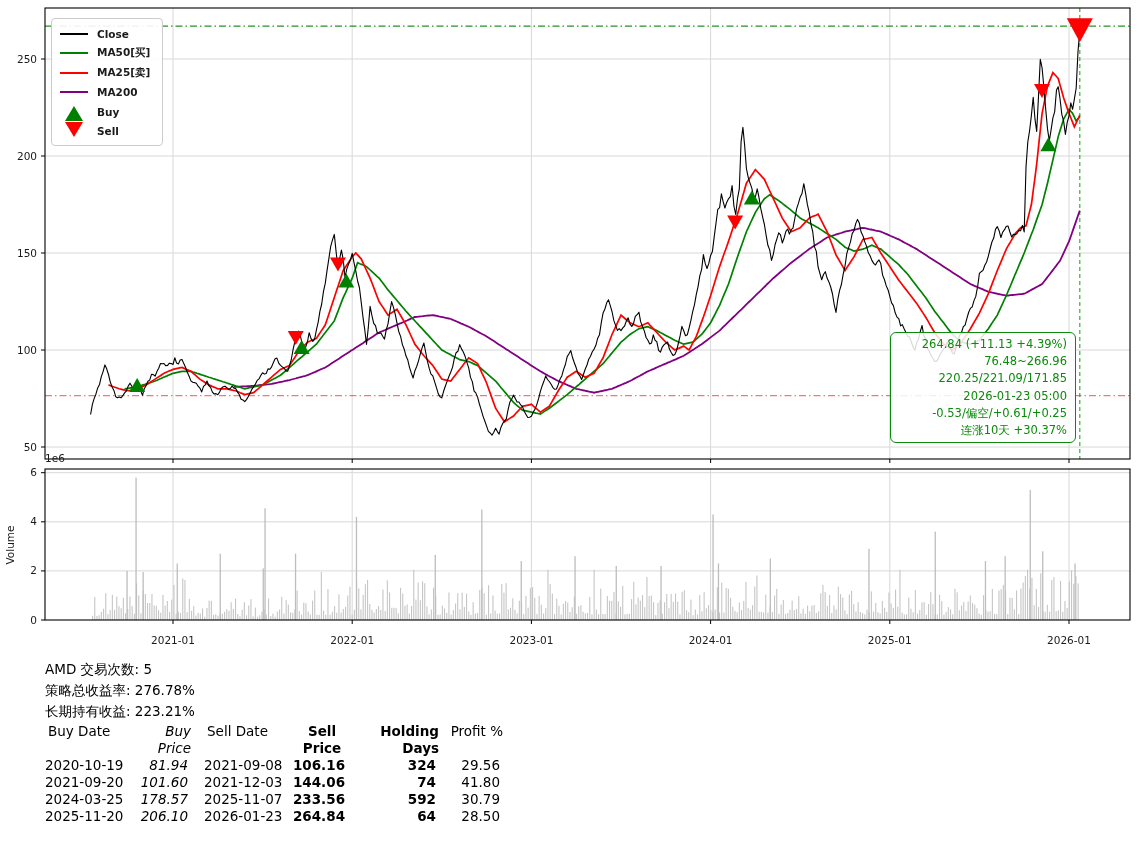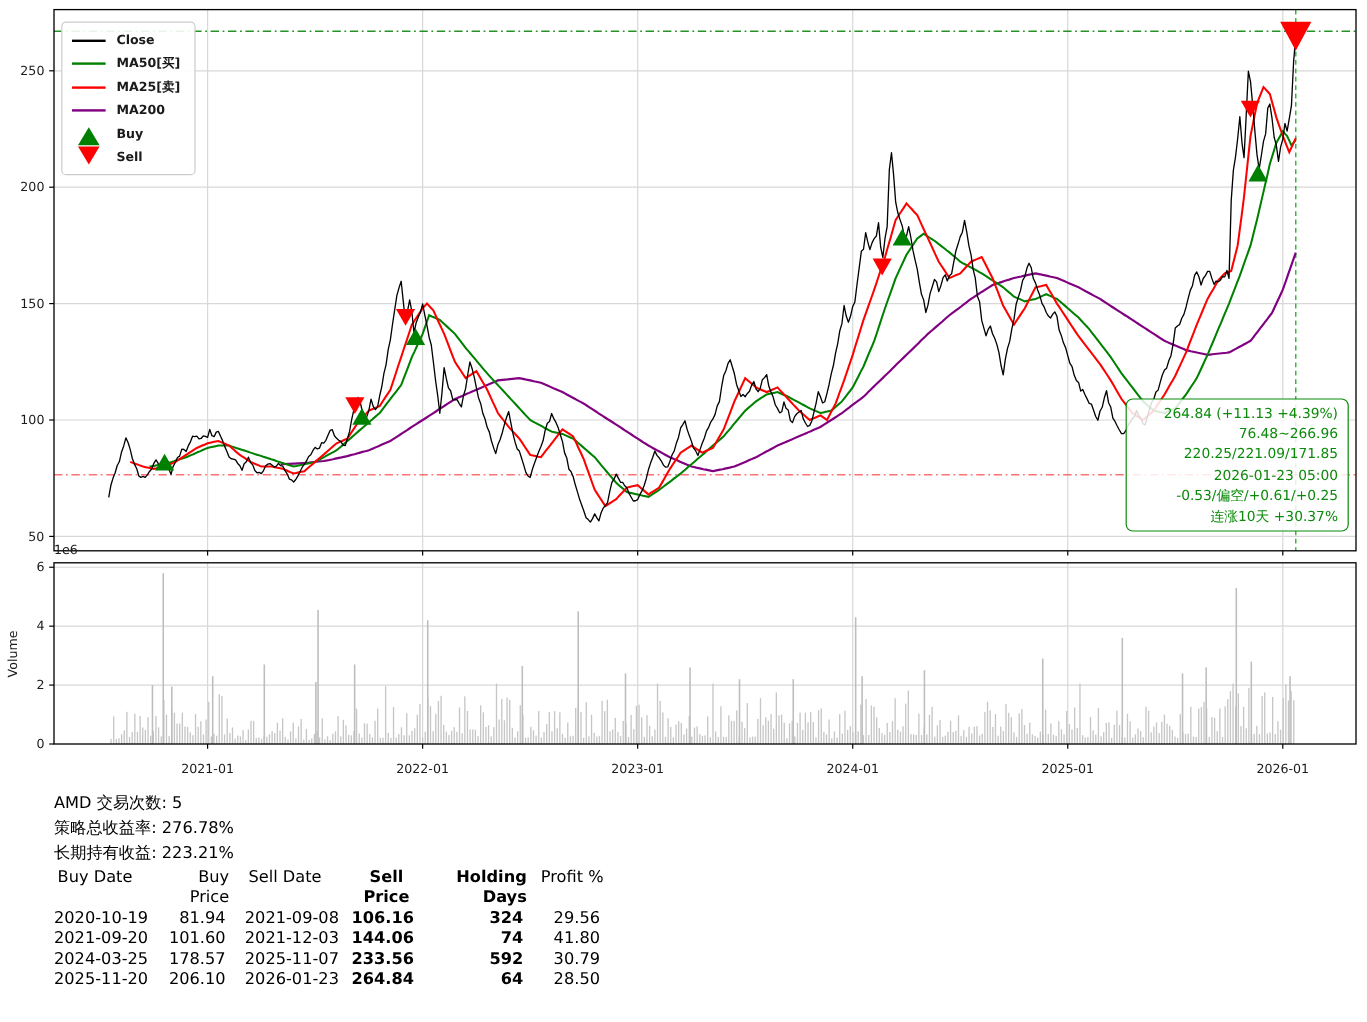--- a/index.html
+++ b/index.html
@@ -11,29 +11,29 @@
           border:1px solid #cccccc;border-radius:4px;padding:5px 8px 4px 8px;box-sizing:border-box;font-weight:bold;}
   .lg-row{display:flex;align-items:center;height:19.5px;}
   .lg-swatch{width:28px;height:0;border-top-width:2.5px;border-top-style:solid;margin-right:9px;flex:0 0 28px;}
   .lg-marker{width:28px;margin-right:9px;flex:0 0 28px;display:flex;justify-content:center;}
   .lg-label{font-size:10.5px;color:#1a1a1a;white-space:nowrap;}
   .tri-up{width:0;height:0;border-left:9px solid transparent;border-right:9px solid transparent;
           border-bottom:15px solid #008000;margin-bottom:-4px;}
   .tri-down{width:0;height:0;border-left:9px solid transparent;border-right:9px solid transparent;
           border-top:15px solid #ff0000;margin-top:-4px;}
   
-  #annot{position:absolute;left:938px;top:332px;width:186px;box-sizing:border-box;
+  #annot{position:absolute;left:890px;top:332px;width:186px;box-sizing:border-box;
          border:1.5px solid #0b8a0b;border-radius:6px;background:rgba(255,255,255,0.85);
          color:#0b8a0b;font-size:11.5px;line-height:17.2px;text-align:right;padding:3px 8px 3px 6px;}
   
   #report{position:absolute;left:45px;top:659px;color:#000000;font-size:13.5px;line-height:21px;}
   .tbl{font-size:13.5px;line-height:17px;margin-top:1px;}
   .trow{display:flex;}
   .tc1{width:85px;text-align:left;}
-  .tc2{width:58px;text-align:right;}
+  .tc2{width:58px;text-align:right;font-style:italic;}
   .tc3{width:84px;text-align:left;padding-left:16px;}
   .tc4{width:62px;text-align:center;font-weight:bold;}
   .tc5{width:86px;text-align:right;font-weight:bold;}
   .tc6{width:64px;text-align:right;}
   .thead{padding-left:3px;}
 </style>
 </head>
 <body>
 
 <div id="stage">

